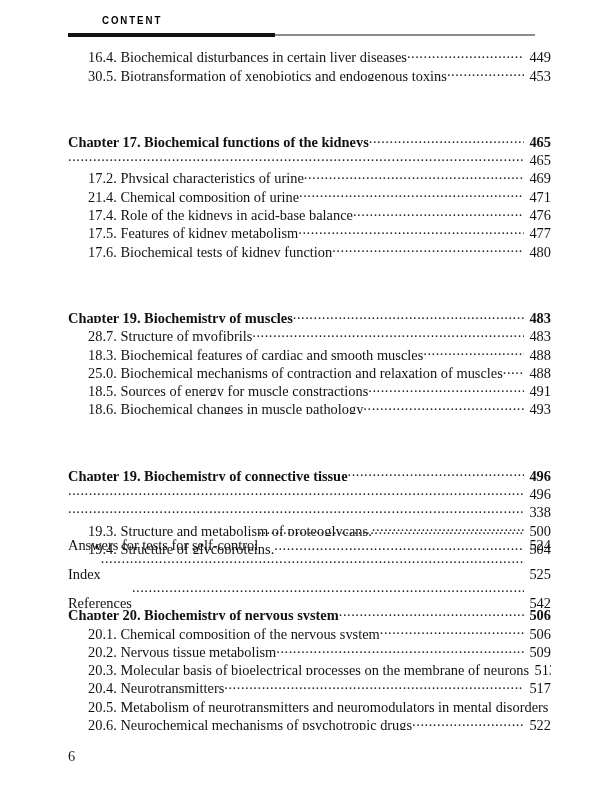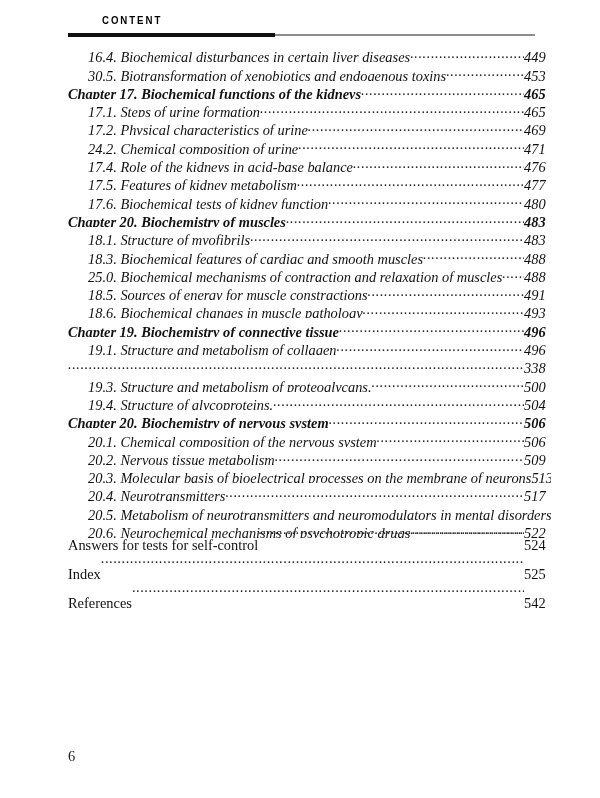--- a/index.html
+++ b/index.html
@@ -59,34 +59,34 @@
     height: 1.5px;
     background: #8d8d8d;
   }
 
   
   #toc {
     position: absolute;
     left: 68px;
     top: 44px;
     width: 483px;
-    font-style: italic;
   }
   .toc-row {
     position: relative;
     display: flex;
     align-items: baseline;
     font-size: 14.4px;
     line-height: 18.3px;
     height: 18.3px;
     white-space: nowrap;
     overflow: hidden;
   }
   .toc-row.chapter {
     font-weight: bold;
+    margin-top: 48px;
   }
   .toc-row.sub .toc-label {
     padding-left: 20px;
   }
   .toc-row.plain {
     font-weight: normal;
   }
   .toc-label {
     flex: 0 0 auto;
   }
@@ -104,20 +104,21 @@
     bottom: 0px;
     font-size: 14.4px;
     font-weight: normal;
     letter-spacing: 0.55px;
     color: #222222;
     white-space: nowrap;
   }
   .toc-page {
     flex: 0 0 auto;
     width: 27px;
+    text-align: right;
     font-variant-numeric: tabular-nums;
   }
   
   .toc-row.gapbefore .toc-label::after {
     content: " ";
   }
 
   
   #backmatter {
     position: absolute;
@@ -163,56 +164,55 @@
       <span class="toc-label">30.5. Biotransformation of xenobiotics and endogenous toxins</span>
       <span class="toc-leader"></span>
       <span class="toc-page">453</span>
     </div>
     <div class="toc-row chapter">
       <span class="toc-label">Chapter 17. Biochemical functions of the kidneys</span>
       <span class="toc-leader"></span>
       <span class="toc-page">465</span>
     </div>
     <div class="toc-row sub gapbefore">
-      <span class="toc-label">17.1. Steps of urine formation</span>
       <span class="toc-leader"></span>
       <span class="toc-page">465</span>
     </div>
     <div class="toc-row sub">
       <span class="toc-label">17.2. Physical characteristics of urine</span>
       <span class="toc-leader"></span>
       <span class="toc-page">469</span>
     </div>
     <div class="toc-row sub">
-      <span class="toc-label">24.2. Chemical composition of urine</span>
+      <span class="toc-label">21.4. Chemical composition of urine</span>
       <span class="toc-leader"></span>
       <span class="toc-page">471</span>
     </div>
     <div class="toc-row sub">
       <span class="toc-label">17.4. Role of the kidneys in acid-base balance</span>
       <span class="toc-leader"></span>
       <span class="toc-page">476</span>
     </div>
     <div class="toc-row sub">
       <span class="toc-label">17.5. Features of kidney metabolism</span>
       <span class="toc-leader"></span>
       <span class="toc-page">477</span>
     </div>
     <div class="toc-row sub">
       <span class="toc-label">17.6. Biochemical tests of kidney function</span>
       <span class="toc-leader"></span>
       <span class="toc-page">480</span>
     </div>
     <div class="toc-row chapter">
-      <span class="toc-label">Chapter 20. Biochemistry of muscles</span>
+      <span class="toc-label">Chapter 19. Biochemistry of muscles</span>
       <span class="toc-leader"></span>
       <span class="toc-page">483</span>
     </div>
     <div class="toc-row sub">
-      <span class="toc-label">18.1. Structure of myofibrils</span>
+      <span class="toc-label">28.7. Structure of myofibrils</span>
       <span class="toc-leader"></span>
       <span class="toc-page">483</span>
     </div>
     <div class="toc-row sub gapbefore">
       <span class="toc-label">18.3. Biochemical features of cardiac and smooth muscles</span>
       <span class="toc-leader"></span>
       <span class="toc-page">488</span>
     </div>
     <div class="toc-row sub gapbefore">
       <span class="toc-label">25.0. Biochemical mechanisms of contraction and relaxation of muscles</span>
@@ -228,21 +228,20 @@
       <span class="toc-label">18.6. Biochemical changes in muscle pathology</span>
       <span class="toc-leader"></span>
       <span class="toc-page">493</span>
     </div>
     <div class="toc-row chapter">
       <span class="toc-label">Chapter 19. Biochemistry of connective tissue</span>
       <span class="toc-leader"></span>
       <span class="toc-page">496</span>
     </div>
     <div class="toc-row sub gapbefore">
-      <span class="toc-label">19.1. Structure and metabolism of collagen</span>
       <span class="toc-leader"></span>
       <span class="toc-page">496</span>
     </div>
     <div class="toc-row sub gapbefore">
       <span class="toc-leader"></span>
       <span class="toc-page">338</span>
     </div>
     <div class="toc-row sub">
       <span class="toc-label">19.3. Structure and metabolism of proteoglycans.</span>
       <span class="toc-leader"></span>

